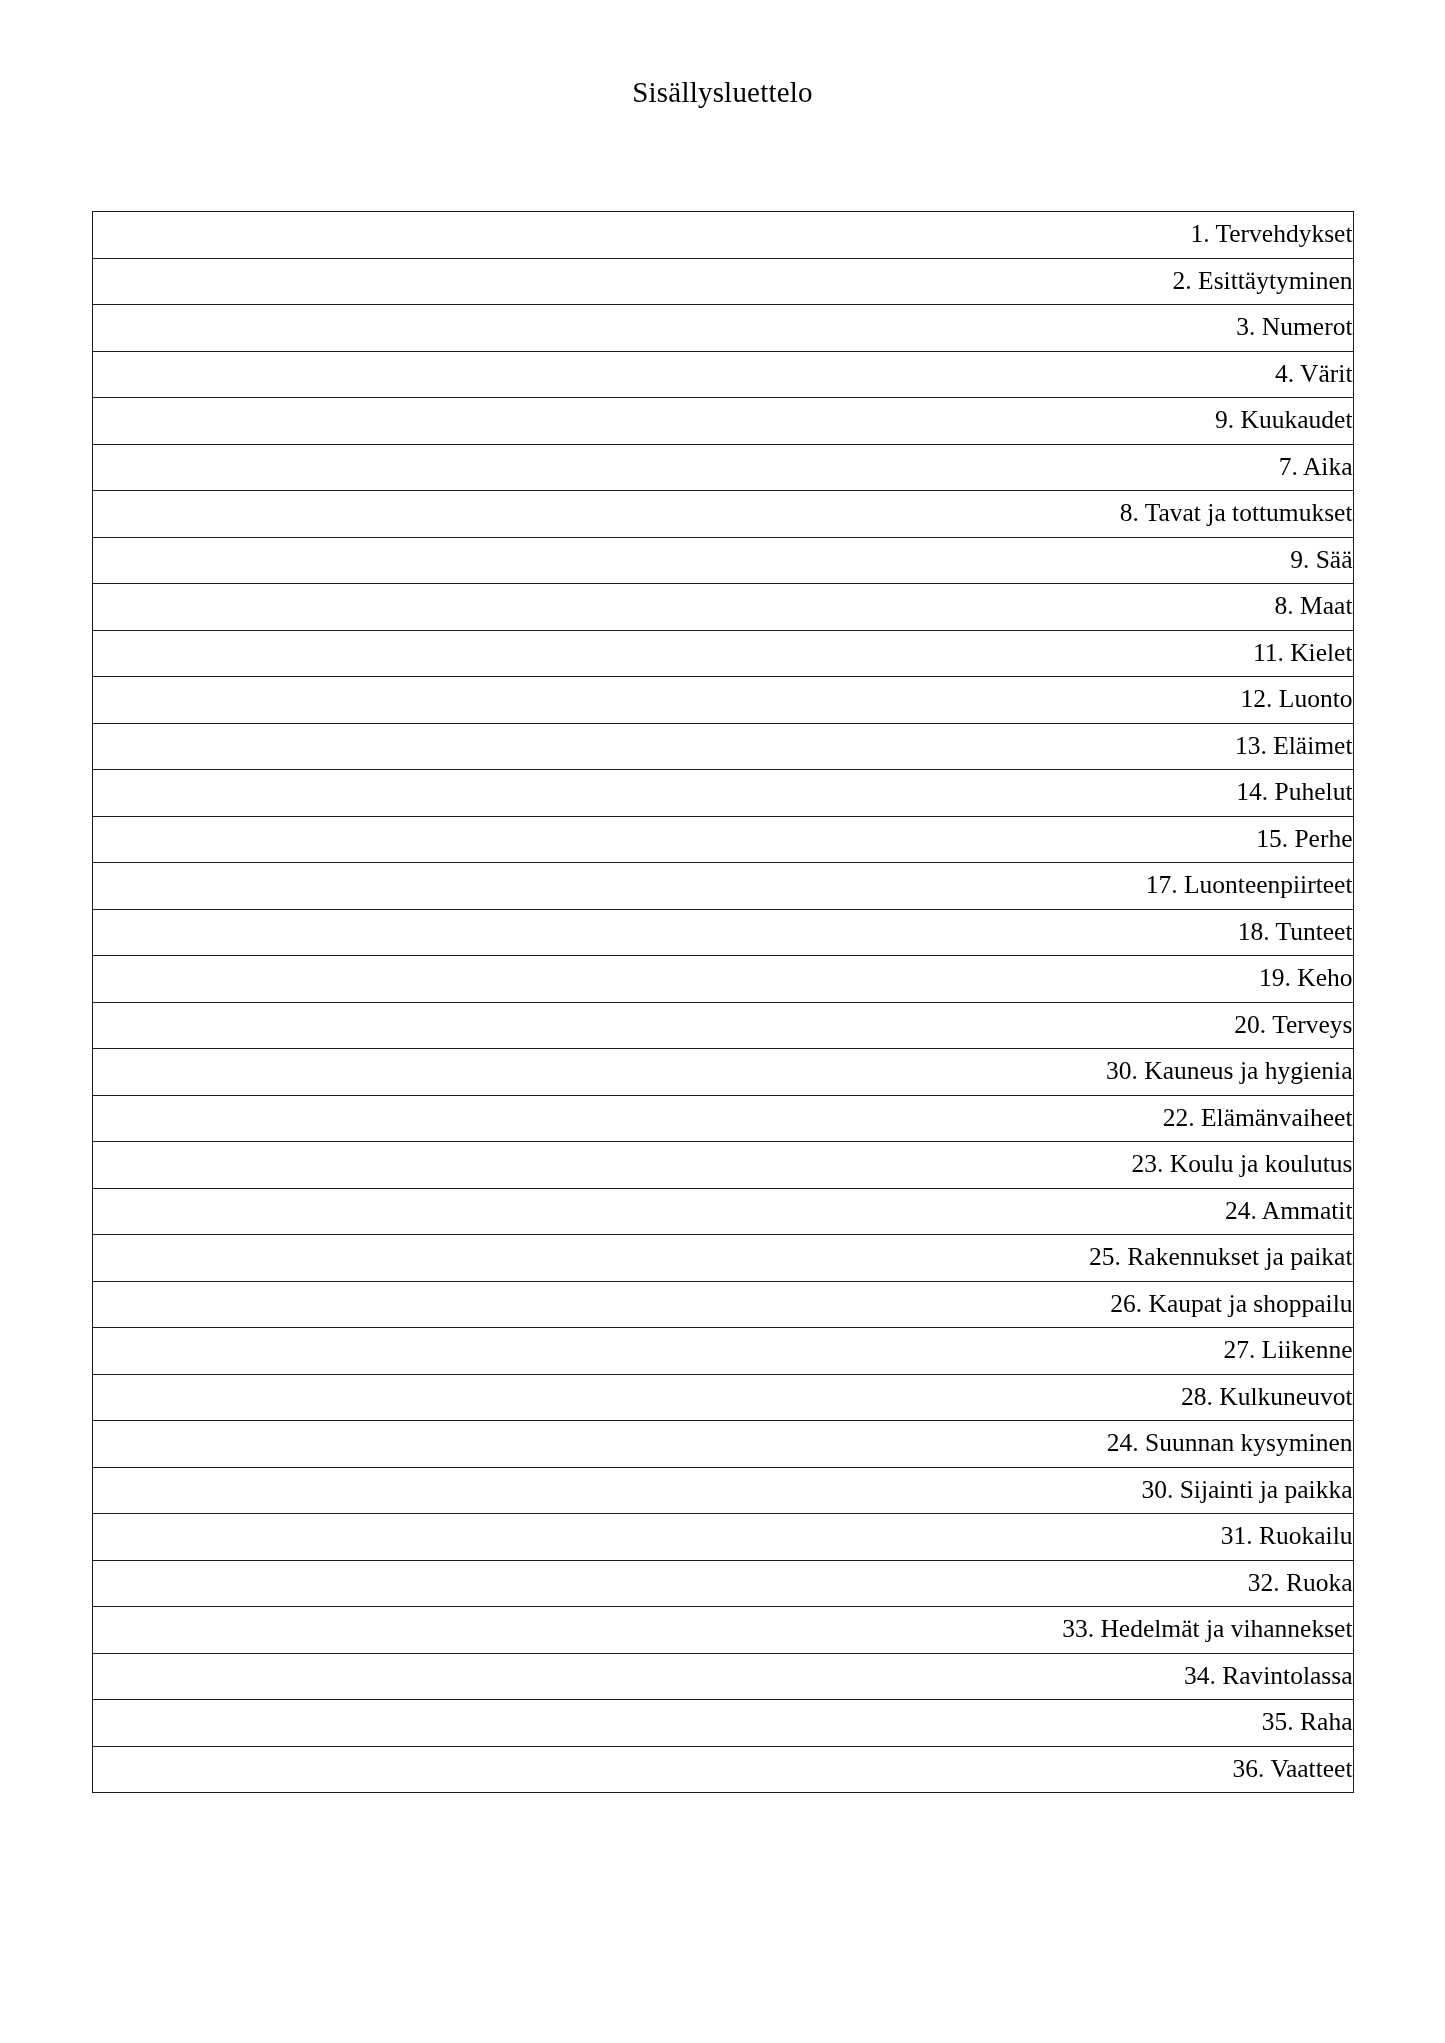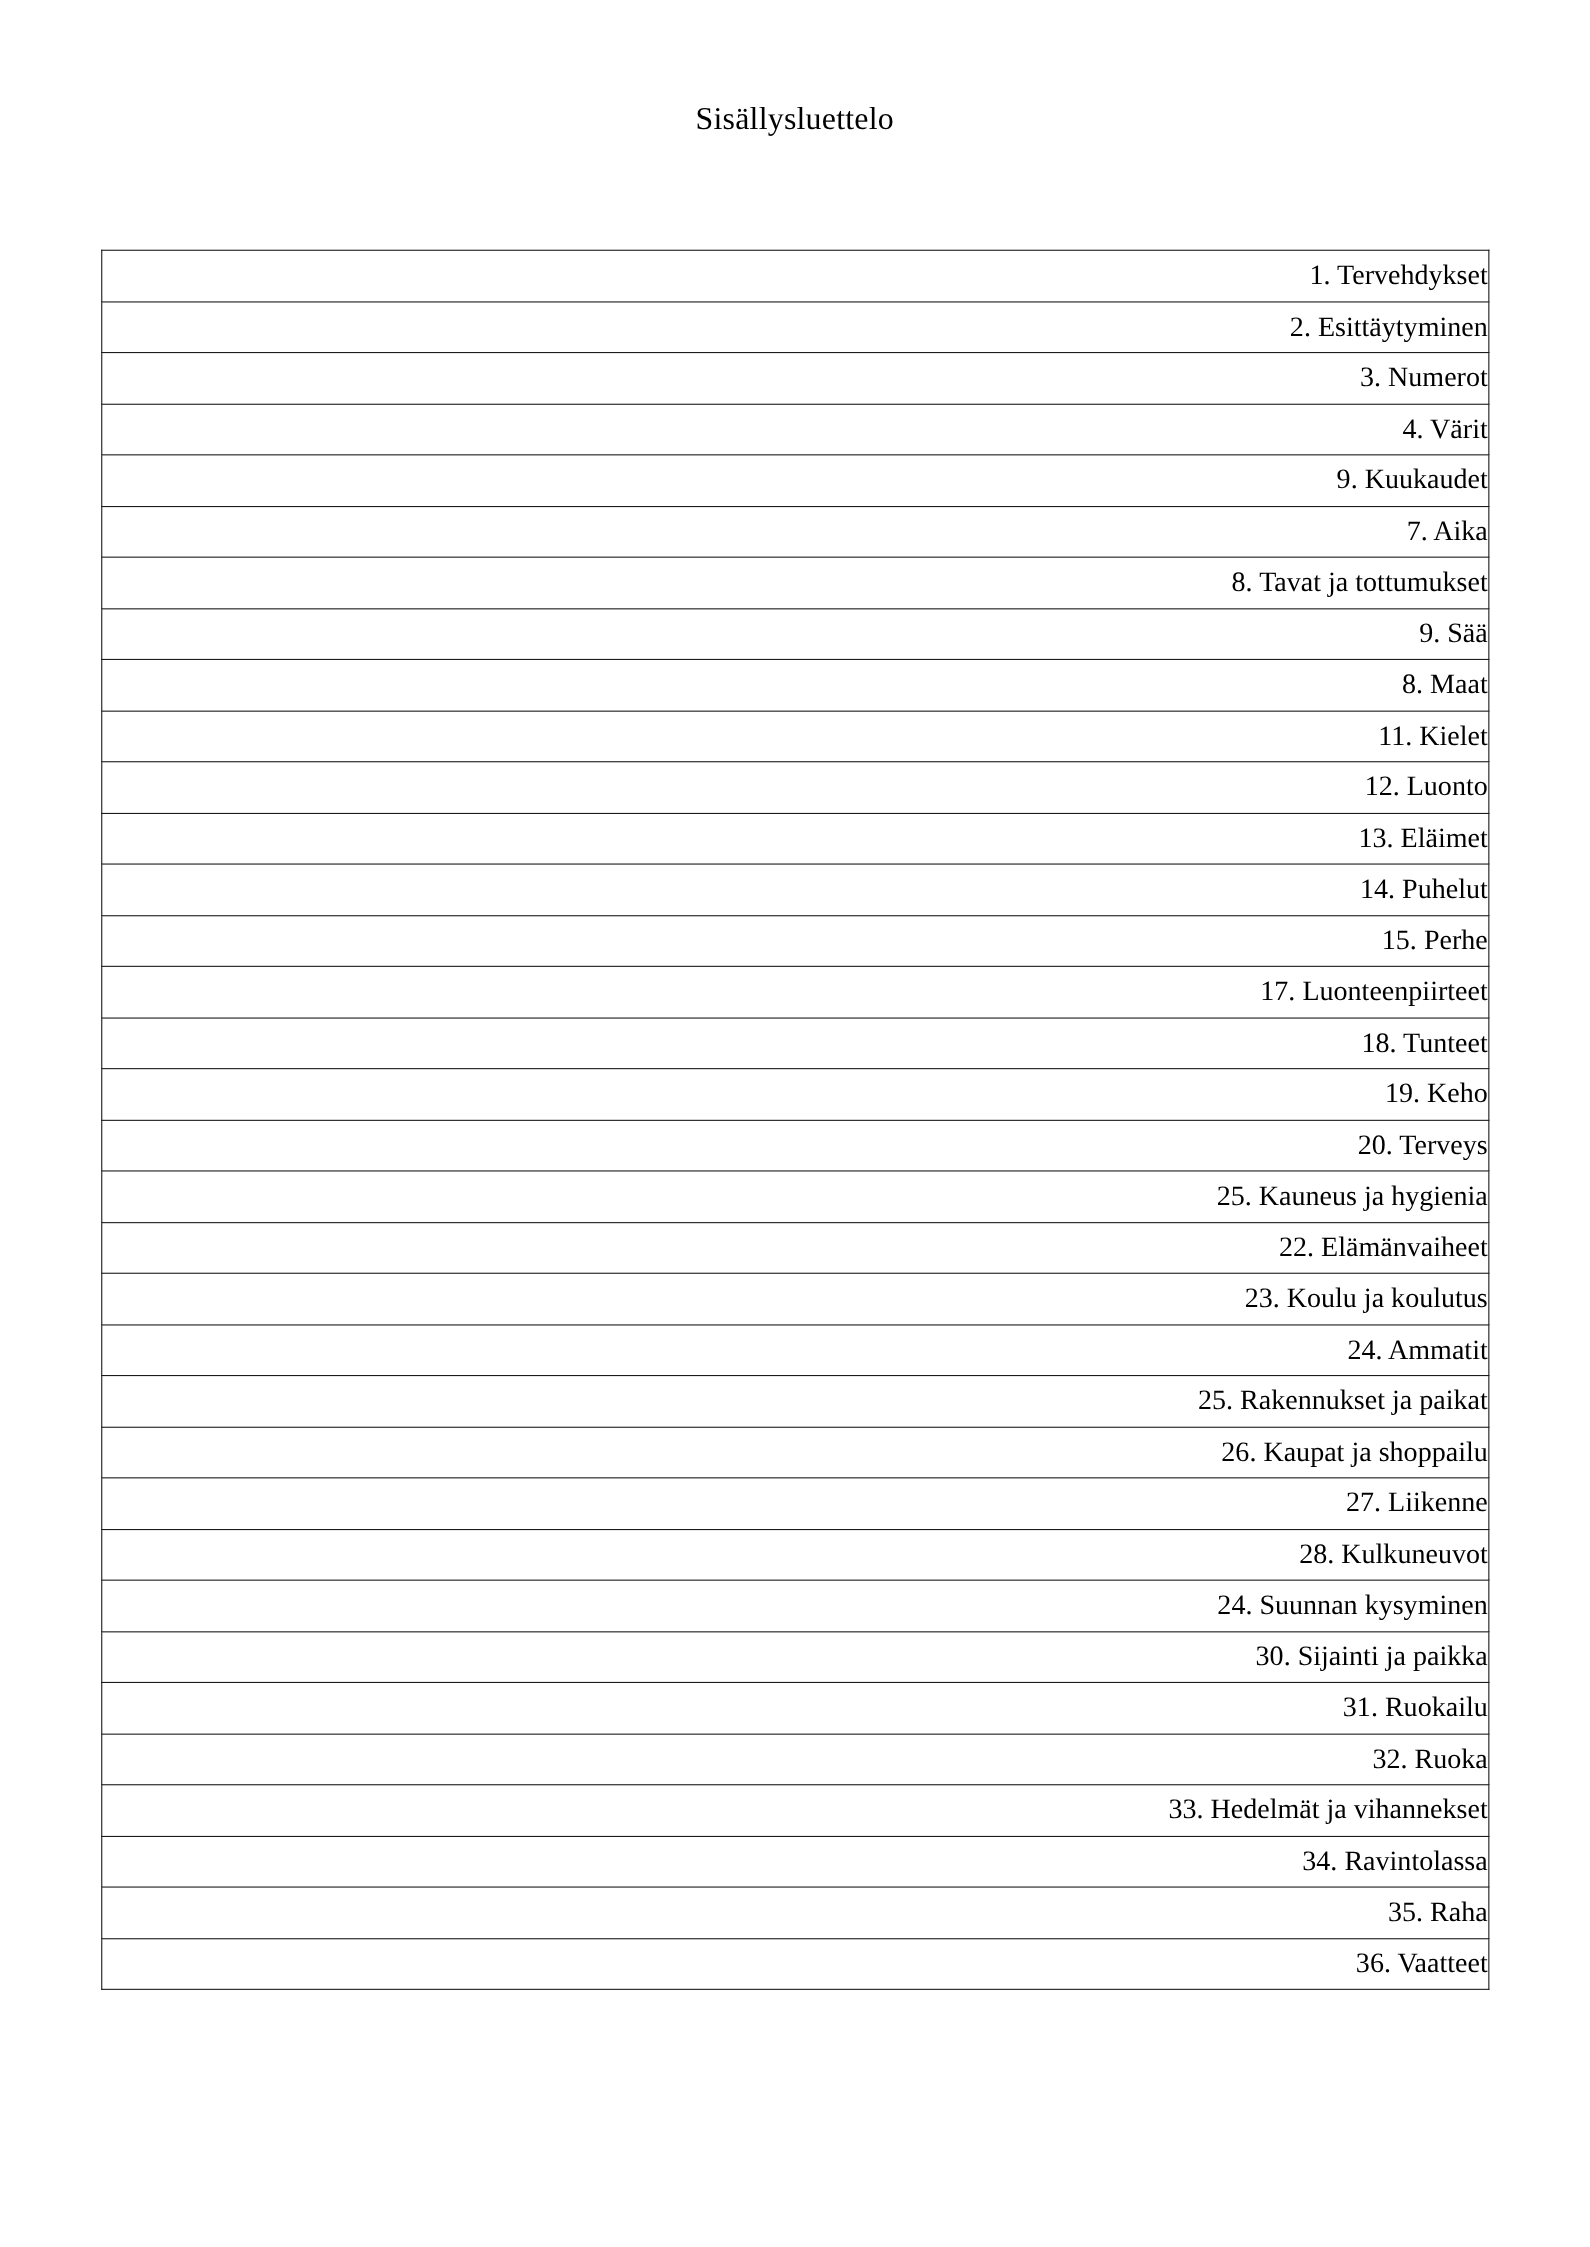--- a/index.html
+++ b/index.html
@@ -12,21 +12,21 @@
     height: 2043px;
     font-family: "Liberation Serif", "DejaVu Serif", serif;
     color: #000000;
     position: relative;
     overflow: hidden;
   }
   .page {
     width: 1445px;
     height: 1571px;
     box-sizing: border-box;
-    padding: 16px;
+    padding: 0;
     position: relative;
   }
   .doc-title {
     text-align: center;
     font-size: 29px;
     font-weight: normal;
     letter-spacing: 0.2px;
     margin: 0;
     padding-top: 78px;
     line-height: 1;
@@ -114,21 +114,21 @@
         <tr>
             <td>18. Tunteet</td>
           </tr>
         <tr>
             <td>19. Keho</td>
           </tr>
         <tr>
             <td>20. Terveys</td>
           </tr>
         <tr>
-            <td>25. Kauneus ja hygienia</td>
+            <td>30. Kauneus ja hygienia</td>
           </tr>
         <tr>
             <td>22. Elämänvaiheet</td>
           </tr>
         <tr>
             <td>23. Koulu ja koulutus</td>
           </tr>
         <tr>
             <td>24. Ammatit</td>
           </tr>

